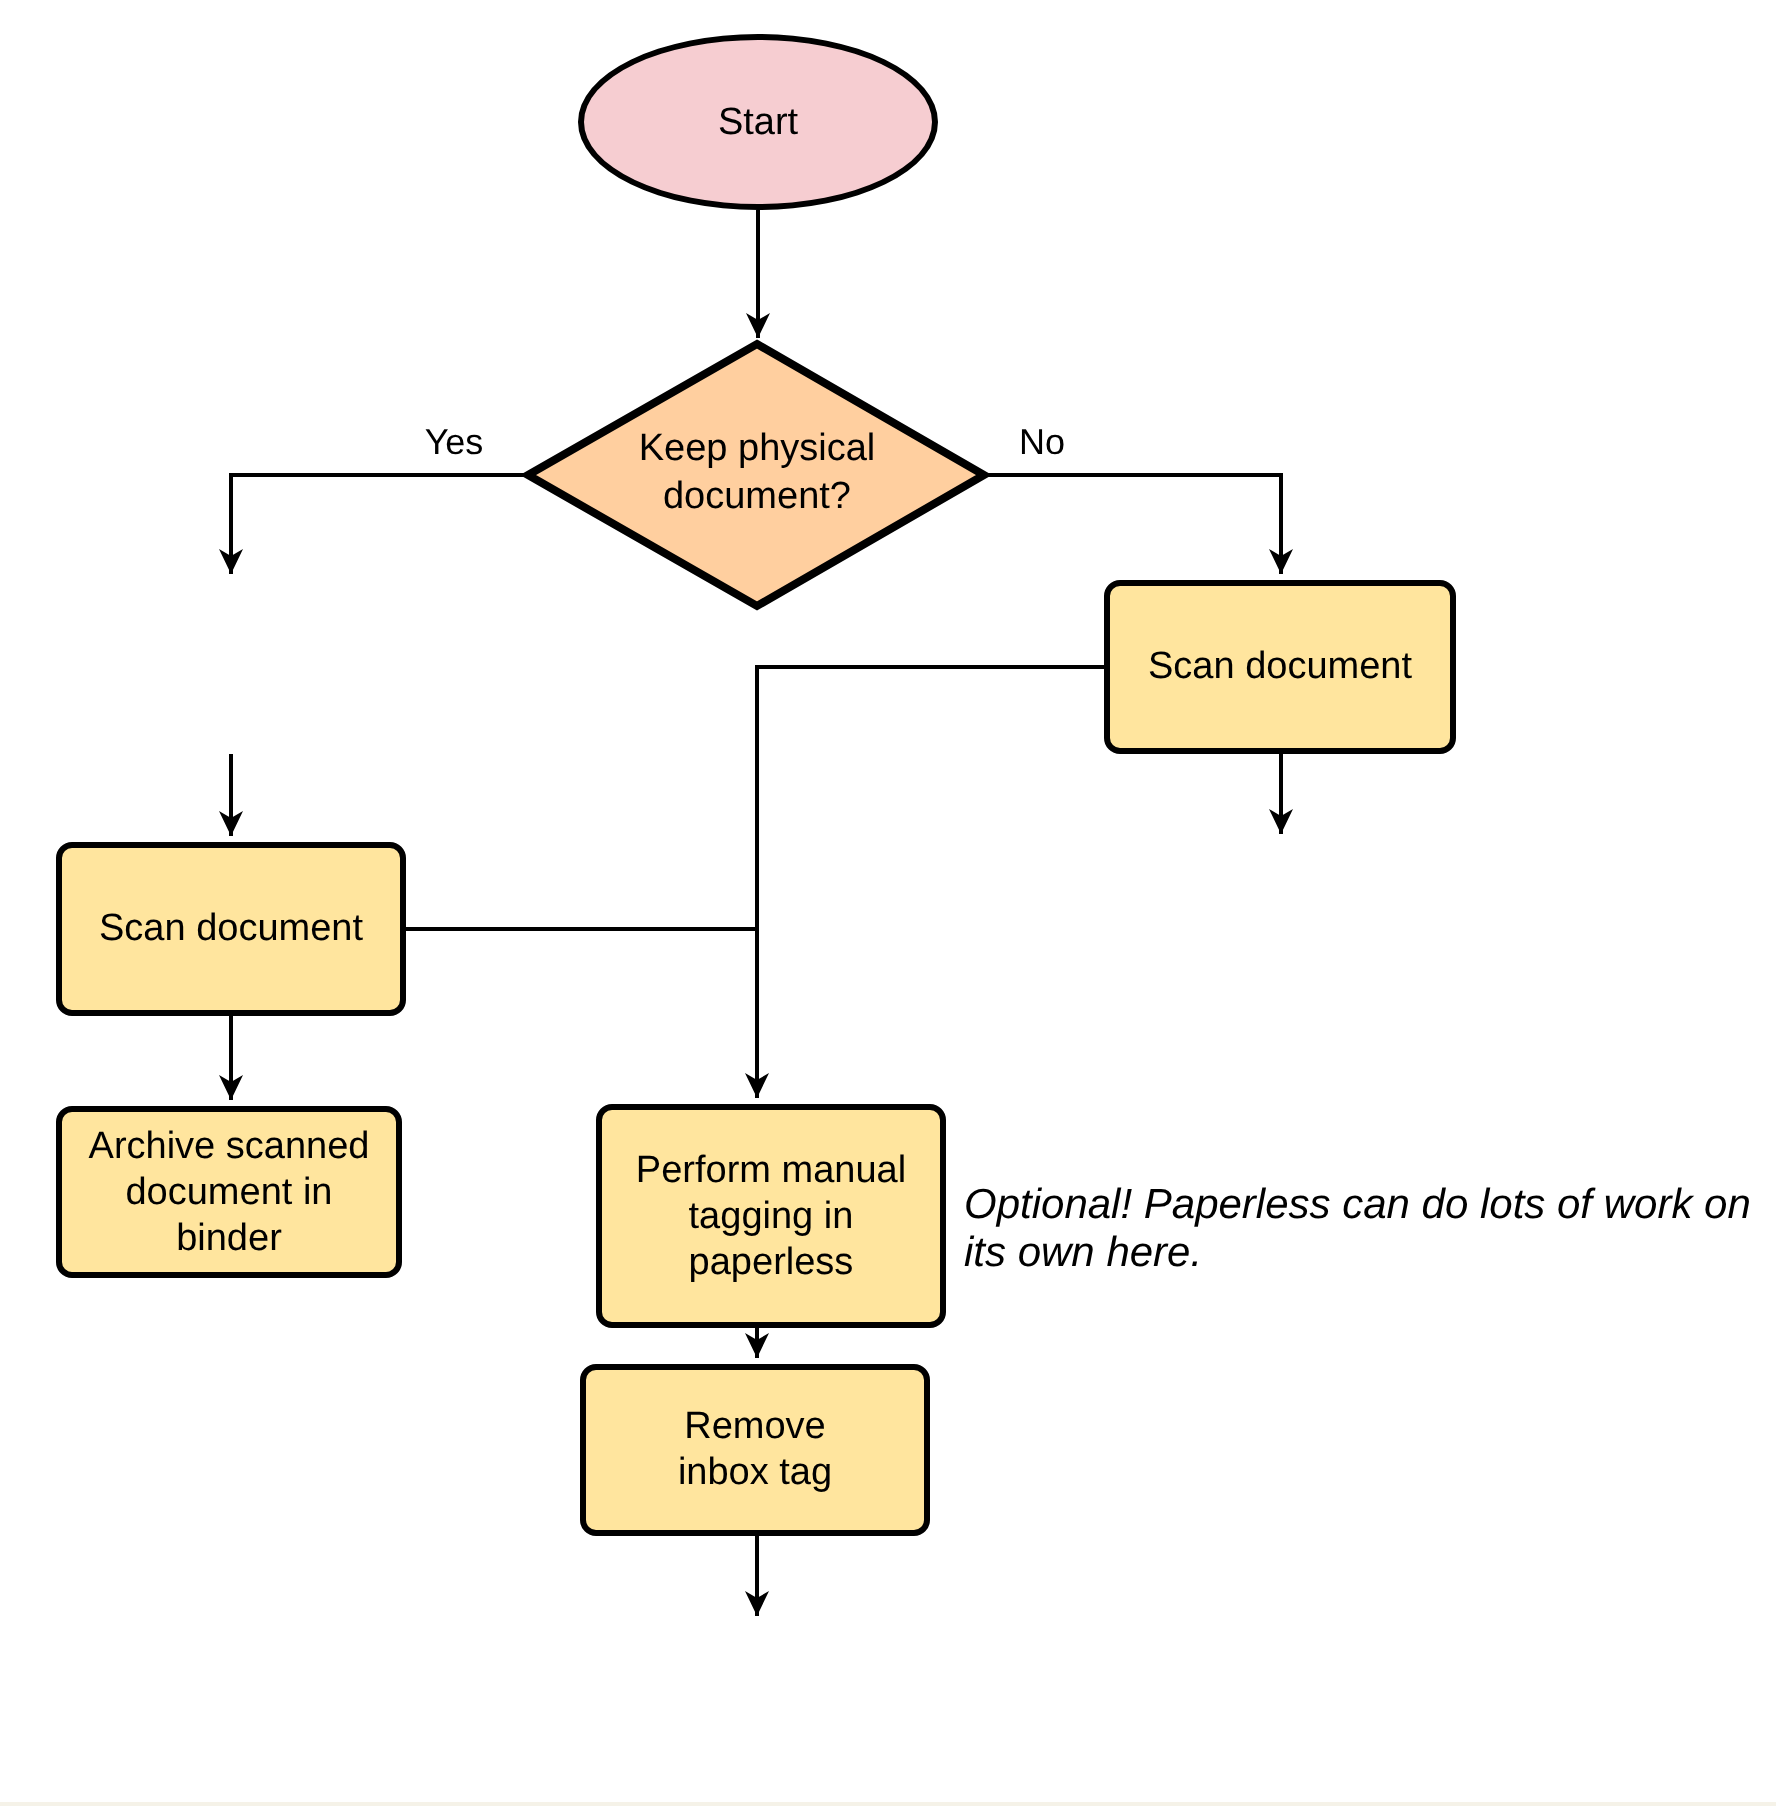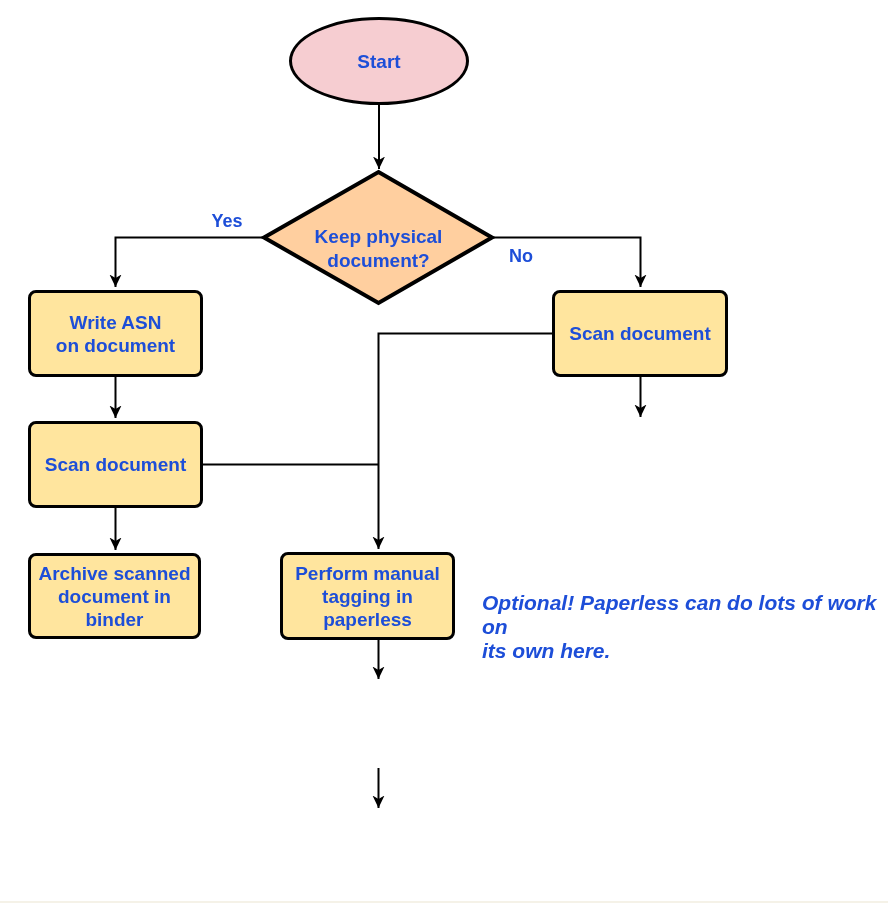--- a/index.html
+++ b/index.html
@@ -2,23 +2,22 @@
 <html><head>
 <meta charset="utf-8">
 <style>
   html, body { margin: 0; padding: 0; background: #ffffff; }
   .canvas {
     position: relative;
     width: 888px;
     height: 907px;
     background: #ffffff;
     font-family: "Liberation Sans", "DejaVu Sans", sans-serif;
-    color: #1d4ed8;
+    color: #000000;
     overflow: hidden;
-    font-weight: bold;
   }
   svg.edges { position: absolute; left: 0; top: 0; width: 888px; height: 907px; }
   .node {
     position: absolute;
     display: flex;
     align-items: center;
     justify-content: center;
     text-align: center;
     box-sizing: border-box;
     font-size: 19px;
@@ -30,33 +29,33 @@
     border-radius: 8px;
   }
   .terminal {
     background: #f6cdd1;
     border: 3px solid #000000;
     border-radius: 50%;
   }
   .node-label, .diamond-label-text { white-space: pre-line; }
   .diamond-label {
     position: absolute;
-    left: 278px; top: 216px; width: 201px; height: 66px;
+    left: 278px; top: 204px; width: 201px; height: 66px;
     display: flex; align-items: center; justify-content: center;
     text-align: center; font-size: 19px; line-height: 24px;
   }
   .edge-label {
     position: absolute;
     font-size: 18px;
     line-height: 20px;
     text-align: center;
     width: 60px;
   }
   .edge-label-yes { left: 197px; top: 211px; }
-  .edge-label-no  { left: 491px; top: 211px; margin-top: 35px; }
+  .edge-label-no  { left: 491px; top: 211px; }
   .annotation {
     position: absolute;
     left: 482px; top: 591px; width: 402px;
     font-style: italic;
     font-size: 21px;
     line-height: 24px;
     white-space: pre-line;
   }
   .bottom-line {
     position: absolute;
@@ -104,46 +103,46 @@
   </div>
 
   <div class="diamond-label">
     <span class="diamond-label-text">Keep physical
 document?</span>
   </div>
 
   <div class="edge-label edge-label-yes">Yes</div>
   <div class="edge-label edge-label-no">No</div>
 
-  <div class="node process" style="left:28px; top:290px; width:175px; height:87px;">
-    <span class="node-label">Write ASN
-on document</span>
-  </div>
 
   <div class="node process" style="left:28px; top:421px; width:175px; height:87px;">
     <span class="node-label">Scan document</span>
   </div>
 
   <div class="node process" style="left:28px; top:553px; width:173px; height:86px;">
     <span class="node-label">Archive scanned
 document in
 binder</span>
   </div>
 
   <div class="node process" style="left:552px; top:290px; width:176px; height:87px;">
     <span class="node-label">Scan document</span>
   </div>
 
 
-  <div class="node process" style="left:280px; top:552px; width:175px; height:88px;">
+  <div class="node process" style="left:298px; top:552px; width:175px; height:112px;">
     <span class="node-label">Perform manual
 tagging in
 paperless</span>
   </div>
 
   <div class="annotation">Optional! Paperless can do lots of work on
 its own here.</div>
 
+  <div class="node process" style="left:290px; top:682px; width:175px; height:86px;">
+    <span class="node-label">Remove
+inbox tag</span>
+  </div>
 
 
   <div class="bottom-line"></div>
 
 </div>
 
 </body></html>

